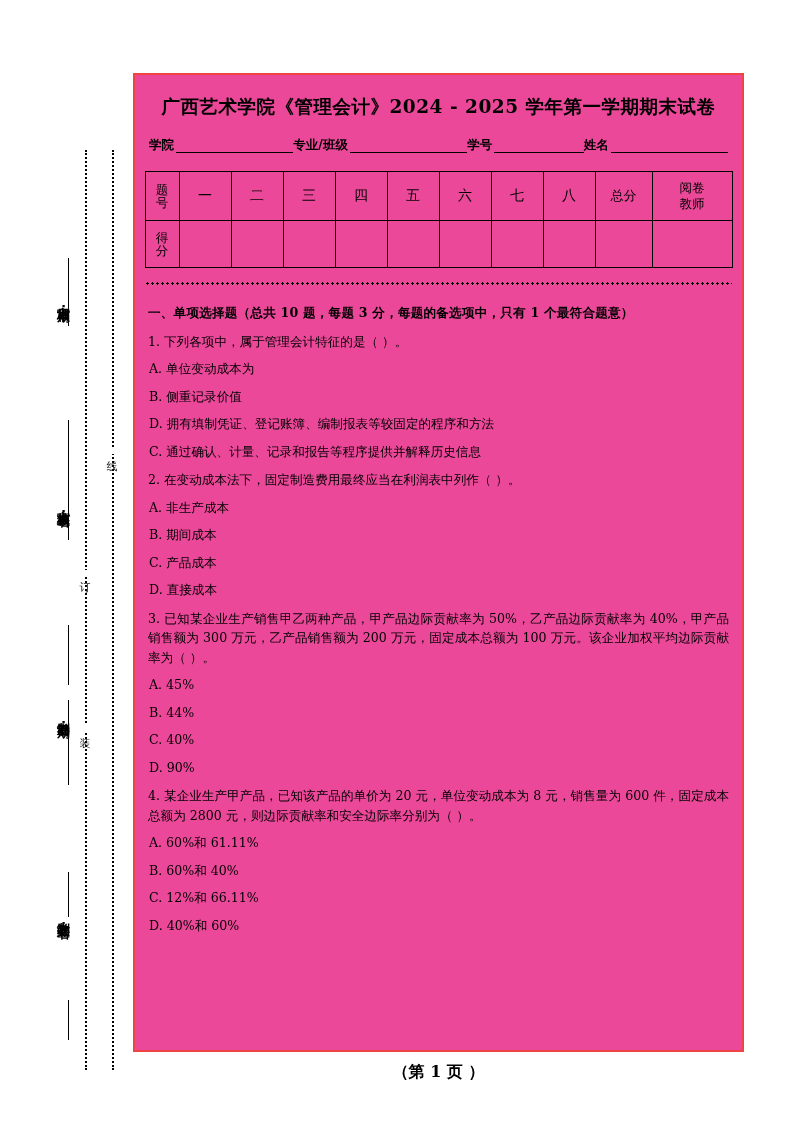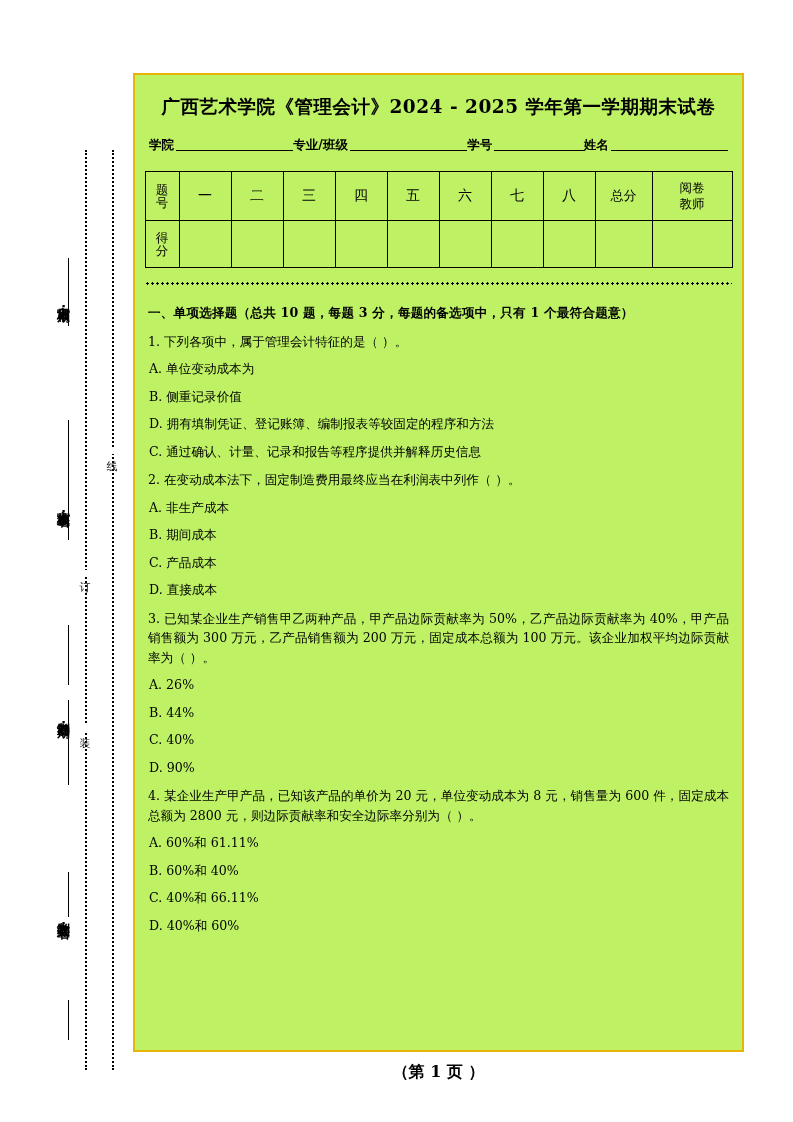--- a/index.html
+++ b/index.html
@@ -57,40 +57,40 @@
     line-height: 1;
   }
 
   
   #exam-box {
     position: absolute;
     left: 133px;
     top: 73px;
     width: 611px;
     height: 979px;
-    border: 2px solid #eab308;
+    border: 2px solid #ef4444;
     box-sizing: border-box;
-    background: #bef264;
+    background: #ec4899;
   }
 
   #paper-title {
     text-align: center;
     font-family: "DejaVu Serif", "Liberation Serif", serif;
     font-weight: bold;
     font-size: 18.5px;
     letter-spacing: 0.5px;
     margin: 19px 0 0 0;
     padding: 0 8px;
     white-space: nowrap;
   }
 
   
   #info-line {
     display: flex;
-    align-items: flex-start;
+    align-items: center;
     margin: 18px 14px 16px 14px;
     font-size: 12.5px;
     font-family: "DejaVu Serif", "Liberation Serif", serif;
     font-weight: bold;
   }
   #info-line .lbl { white-space: nowrap; padding-right: 2px; }
   #info-line .blank {
     border-bottom: 1px solid #000;
     height: 13px;
   }
@@ -265,27 +265,27 @@
     <div class="opt">D. 拥有填制凭证、登记账簿、编制报表等较固定的程序和方法</div>
     <div class="opt">C. 通过确认、计量、记录和报告等程序提供并解释历史信息</div>
 
     <div class="q-stem">2. 在变动成本法下，固定制造费用最终应当在利润表中列作（  ）。</div>
     <div class="opt">A. 非生产成本</div>
     <div class="opt">B. 期间成本</div>
     <div class="opt">C. 产品成本</div>
     <div class="opt">D. 直接成本</div>
 
     <div class="q-stem">3. 已知某企业生产销售甲乙两种产品，甲产品边际贡献率为 50%，乙产品边际贡献率为 40%，甲产品销售额为 300 万元，乙产品销售额为 200 万元，固定成本总额为 100 万元。该企业加权平均边际贡献率为（  ）。</div>
-    <div class="opt">A. 26%</div>
+    <div class="opt">A. 45%</div>
     <div class="opt">B. 44%</div>
     <div class="opt">C. 40%</div>
     <div class="opt">D. 90%</div>
 
     <div class="q-stem">4. 某企业生产甲产品，已知该产品的单价为 20 元，单位变动成本为 8 元，销售量为 600 件，固定成本总额为 2800 元，则边际贡献率和安全边际率分别为（  ）。</div>
     <div class="opt">A. 60%和 61.11%</div>
     <div class="opt">B. 60%和 40%</div>
-    <div class="opt">C. 40%和 66.11%</div>
+    <div class="opt">C. 12%和 66.11%</div>
     <div class="opt">D. 40%和 60%</div>
 
   </div>
 </div>
 
 <div id="footer">（第 1 页 ）</div>
 
 </body></html>

